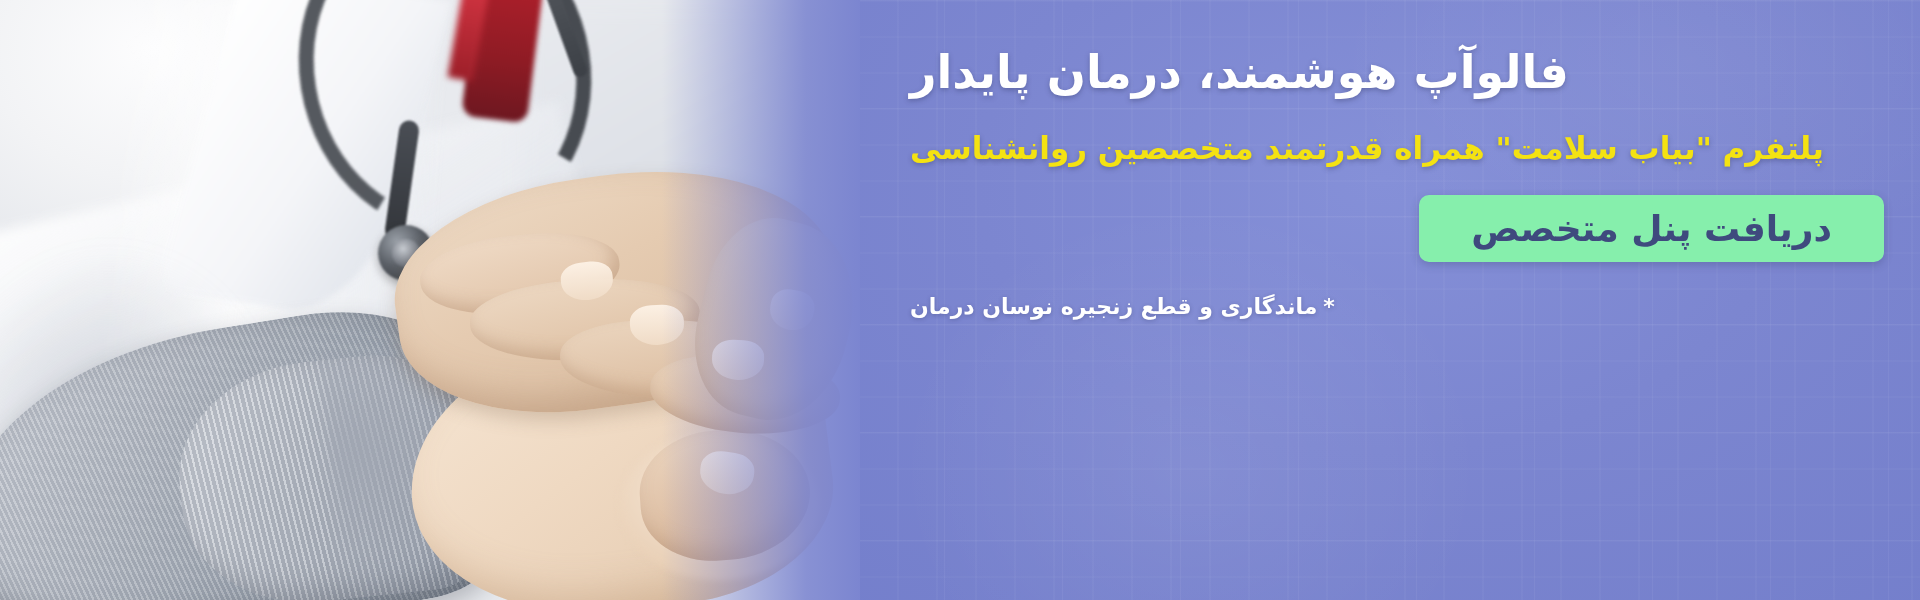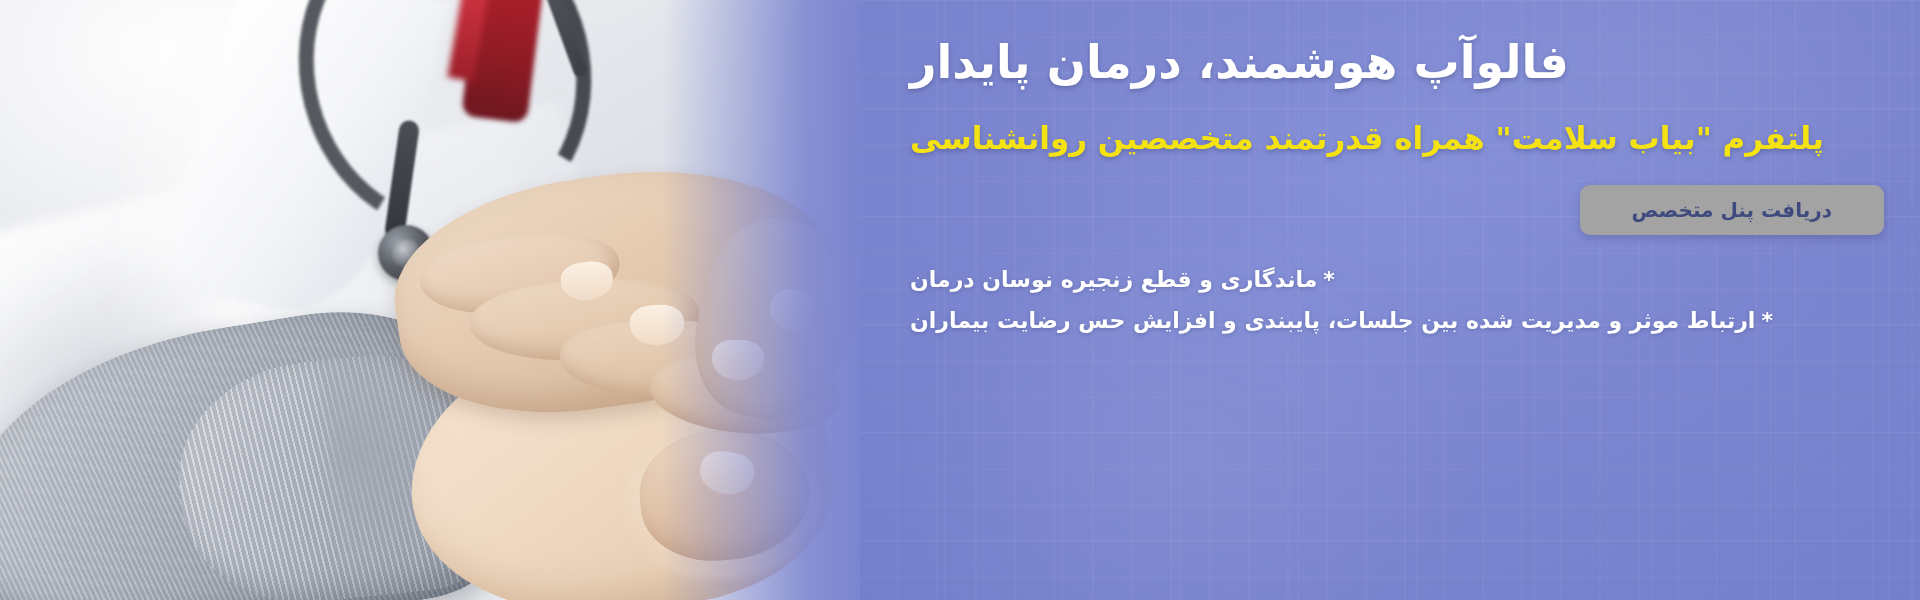--- a/index.html
+++ b/index.html
@@ -261,21 +261,21 @@
 
   
   .content {
     position:absolute;
     right:36px; top:0;
     width:1000px; height:600px;
     z-index:60;
     display:flex;
     flex-direction:column;
     align-items:flex-start;
-    padding-top:34px;
+    padding-top:44px;
   }
 
   .headline {
     width:100%;
     text-align:left;
     color:#ffffff;
     font-size:46px;
     font-weight:bold;
     line-height:1.25;
     direction:rtl;
@@ -298,42 +298,42 @@
 
   .cta-row {
     width:100%;
     display:flex;
     justify-content:flex-start;
     margin-top:26px;
     padding-left:26px;
   }
   .cta-button {
     display:inline-block;
-    background:#a3a3a3;
+    background:#86efac;
     color:#3f4a7e;
-    font-size:20px;
+    font-size:36px;
     font-weight:bold;
     border:none;
     border-radius:10px;
     padding:13px 52px;
     cursor:pointer;
     direction:rtl;
     box-shadow:0 3px 9px rgba(40,46,90,0.25);
     font-family:"DejaVu Sans","Liberation Sans",sans-serif;
     margin-left:8px;
   }
 
   .bullets {
     width:100%;
     margin-top:28px;
     padding-left:26px;
     display:flex;
     flex-direction:column;
     align-items:flex-start;
-    gap:8px;
+    gap:20px;
   }
   .bullet {
     width:100%;
     text-align:left;
     direction:rtl;
     color:#ffffff;
     font-size:22px;
     font-weight:bold;
     line-height:1.5;
     text-shadow:0 1px 4px rgba(40,46,90,0.3);
@@ -398,19 +398,16 @@
     <div class="subhead">پلتفرم "بیاب سلامت" همراه قدرتمند متخصصین روانشناسی</div>
 
     <div class="cta-row">
       <button class="cta-button">دریافت پنل متخصص</button>
     </div>
 
     <div class="bullets">
       <div class="bullet">
         <span class="star">*</span><span>ماندگاری و قطع زنجیره نوسان درمان</span>
       </div>
-      <div class="bullet">
-        <span class="star">*</span><span>ارتباط موثر و مدیریت شده بین جلسات، پایبندی و افزایش حس رضایت بیماران</span>
-      </div>
     </div>
 
   </div>
 </div>
 
 </body></html>

